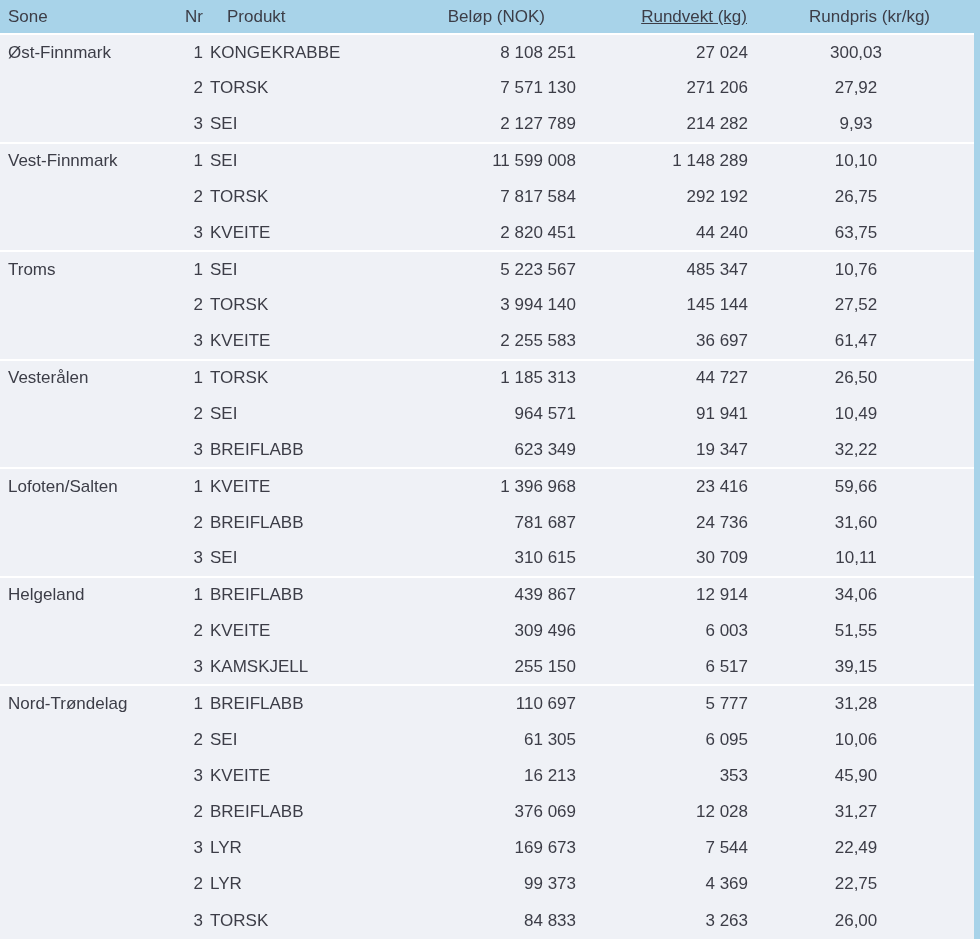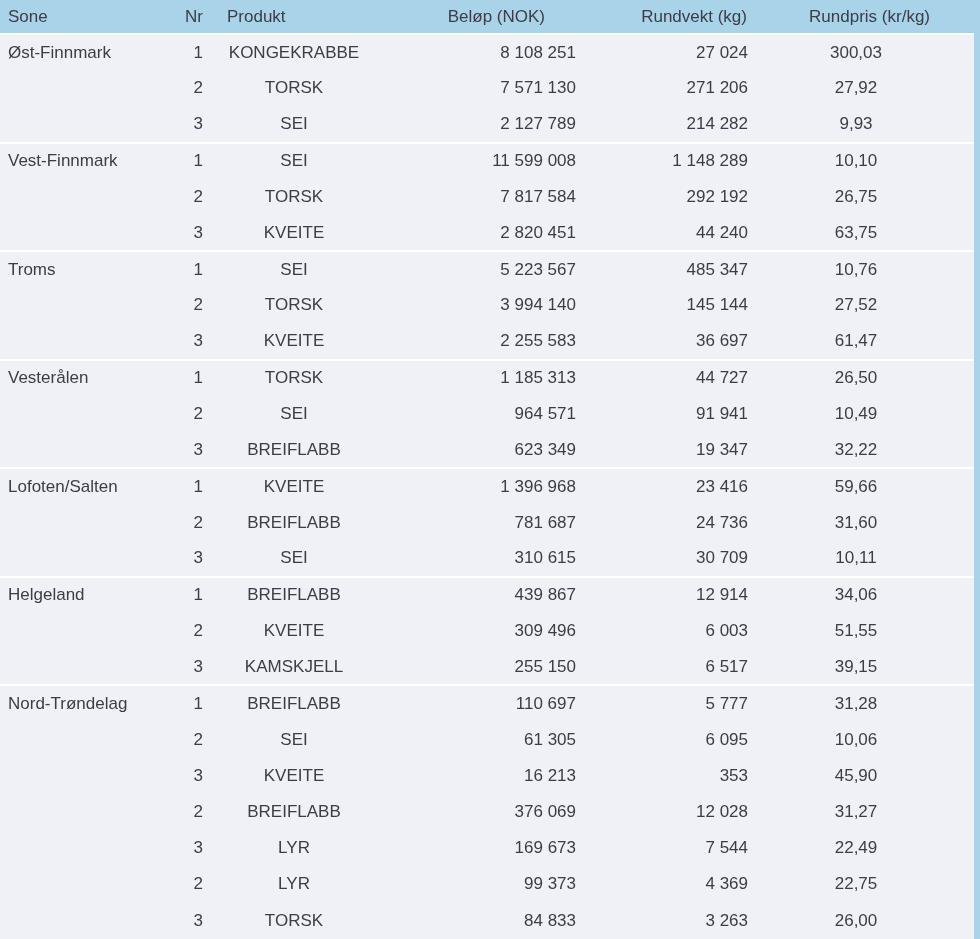--- a/index.html
+++ b/index.html
@@ -51,26 +51,26 @@
     background: var(--row-bg);
     height: 33px;
     white-space: nowrap;
     overflow: hidden;
     padding: 0;
   }
   tr.group-first td { border-top: 2px solid var(--separator); }
 
   th.col-sone, td.col-sone { text-align: left; padding-left: 8px; }
   th.col-nr, td.col-nr { text-align: right; }
-  td.col-produkt { text-align: center; padding-left: 7px; }
+  td.col-produkt { text-align: left; padding-left: 7px; }
   th.col-produkt { text-align: left; padding-left: 24px; }
   td.col-belop { text-align: right; margin-top: 8px; }
   th.col-belop { text-align: right; padding-right: 31px; }
   td.col-rundvekt { text-align: right; }
-  th.col-rundvekt { text-align: right; padding-right: 1px; }
+  th.col-rundvekt { text-align: right; padding-right: 1px; text-decoration: underline; }
   td.col-rundpris { text-align: center; padding-right: 10px; }
   th.col-rundpris { text-align: right; padding-right: 44px; }
 
   .scrollbar {
     width: 6px;
     height: 939px;
     background: var(--scrollbar-color);
     flex: 0 0 6px;
   }
 </style>

